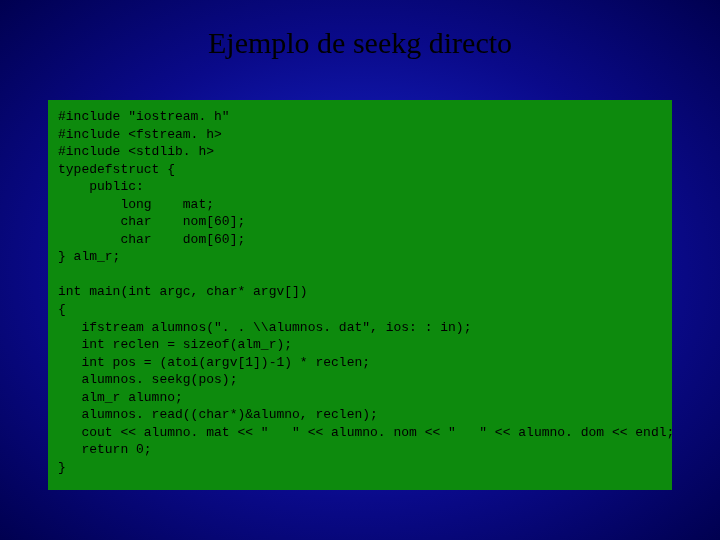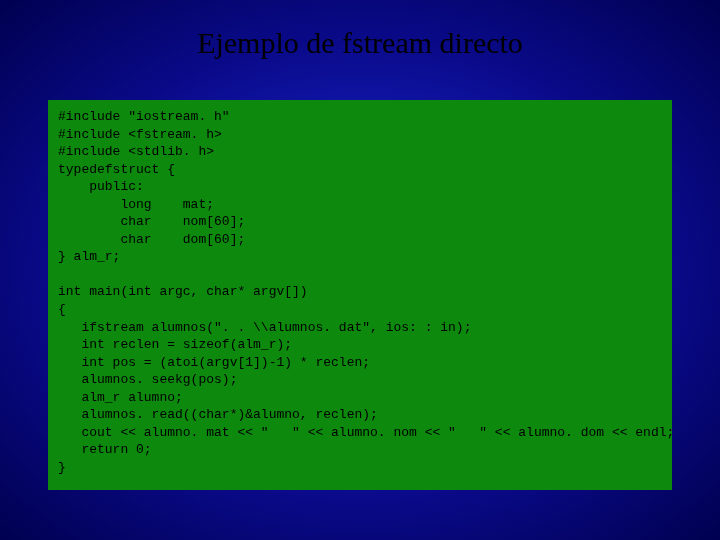--- a/index.html
+++ b/index.html
@@ -41,21 +41,21 @@
     font-size: 13px;
     line-height: 1.35;
     color: #000;
     white-space: pre;
   }
 </style>
 </head>
 <body>
 
 <div class="slide">
-  <div class="title">Ejemplo de fstream directo</div>
+  <div class="title">Ejemplo de seekg directo</div>
   <div class="codebox">
     <pre>#include "iostream. h"
 #include &lt;fstream. h&gt;
 #include &lt;stdlib. h&gt;
 typedefstruct {
     public:
         long    mat;
         char    nom[60];
         char    dom[60];
 } alm_r;

